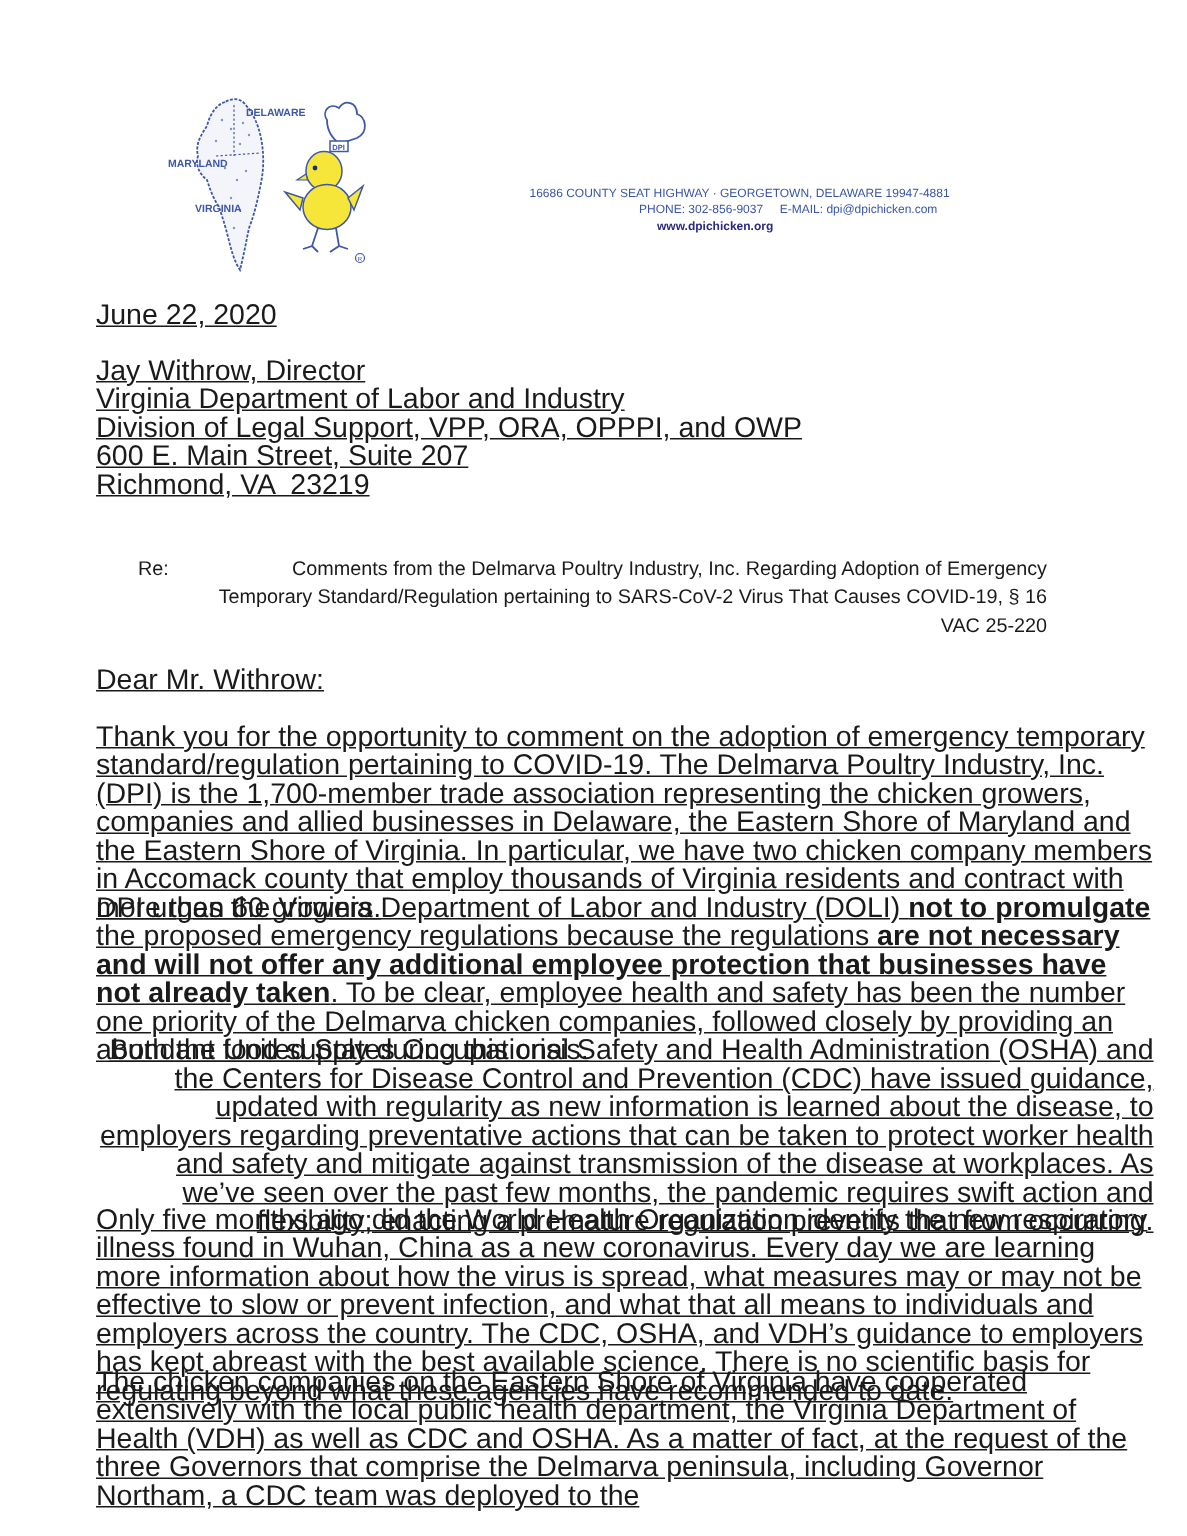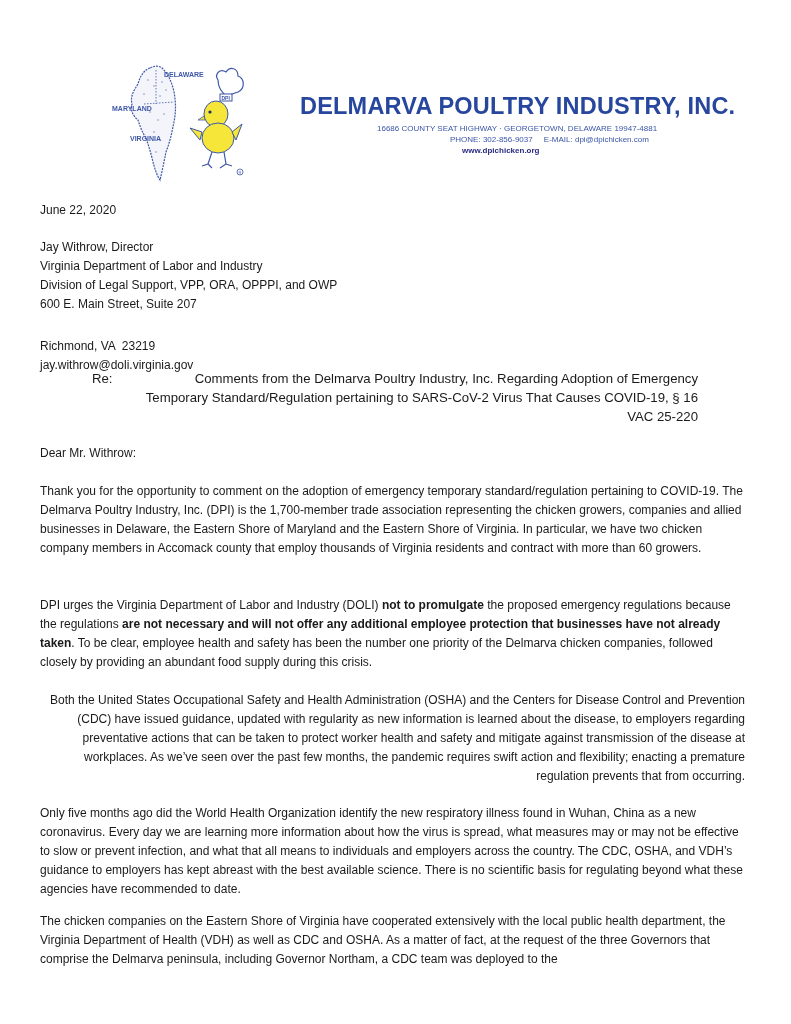--- a/index.html
+++ b/index.html
@@ -3,26 +3,26 @@
   <meta charset="utf-8">
   <style>
     html, body { margin: 0; padding: 0; background: #ffffff; }
     body { width: 791px; height: 1024px; position: relative; overflow: hidden;
            font-family: "Liberation Sans", "DejaVu Sans", sans-serif; color: #1a1a1a; }
     .letterhead { position: absolute; left: 0; top: 0; width: 791px; height: 190px; }
     .logo { position: absolute; left: 100px; top: 40px; width: 150px; height: 145px; }
     .org-name { position: absolute; left: 300px; top: 93px; font-family: "Liberation Sans", sans-serif;
                 font-weight: bold; font-size: 23.5px; color: #27479e; letter-spacing: 0.2px; white-space: nowrap; }
     .org-line { position: absolute; font-family: "Liberation Sans", sans-serif; font-size: 8px;
-                color: #3a55a8; white-space: nowrap; margin-left: 24px; }
+                color: #3a55a8; white-space: nowrap; }
     .org-addr { left: 353px; top: 124px; }
     .org-contact { left: 392px; top: 135px; padding-left: 34px; }
     .org-web { left: 438px; top: 146px; font-weight: bold; color: #2a2a80; }
-    .body-text { position: absolute; left: 40px; width: 705px; font-family: "Liberation Sans", sans-serif;
-                 font-size: 12px; line-height: 19px; color: #1a1a1a; }
+    .body-text { position: absolute; left: 64px; width: 705px; font-family: "Liberation Sans", sans-serif;
+                 font-size: 19px; line-height: 19px; color: #1a1a1a; text-decoration: underline; }
     .date { top: 201px; }
     .address { top: 238px; }
     .address div { white-space: nowrap; }
     .re-block { position: absolute; left: 92px; top: 369px; width: 640px; font-size: 13.2px; line-height: 19px;
                 font-family: "Liberation Sans", sans-serif; }
     .re-label { position: absolute; left: 0; top: 0; }
     .re-text { position: absolute; left: 46px; top: 0; width: 560px; text-align: right; }
     .salutation { top: 444px; }
     .para { text-align: left; }
     .p1 { top: 482px; }
@@ -68,35 +68,33 @@
       <path d="M102 92 L90 88 L100 100 Z" fill="#f6e63a" stroke="#3f57a8" stroke-width="1"></path>
       <path d="M132 92 L142 84 L136 100 Z" fill="#f6e63a" stroke="#3f57a8" stroke-width="1"></path>
       <path d="M104 76 L98 80 L105 80 Z" fill="#f6e63a" stroke="#3f57a8" stroke-width="0.8"></path>
       <circle cx="110" cy="72" r="1.6" fill="#1a2a6a"></circle>
       <path d="M112 112 L108 124 L102 126 M108 124 L112 128" stroke="#3f57a8" stroke-width="1.2" fill="none"></path>
       <path d="M124 112 L126 124 L120 128 M126 124 L132 126" stroke="#3f57a8" stroke-width="1.2" fill="none"></path>
       <circle cx="140" cy="132" r="3" fill="none" stroke="#3f57a8" stroke-width="0.8"></circle>
       <text x="138.5" y="134" font-family="Liberation Sans, sans-serif" font-size="4" fill="#3f57a8">R</text>
     </svg>
   </div>
-  <div class="org-name">DELMARVA POULTRY INDUSTRY, INC.</div>
   <div class="org-line org-addr">16686 COUNTY SEAT HIGHWAY · GEORGETOWN, DELAWARE 19947-4881</div>
   <div class="org-line org-contact" style="white-space: pre;">PHONE: 302-856-9037     E-MAIL: dpi@dpichicken.com</div>
   <div class="org-line org-web">www.dpichicken.org</div>
 </div>
 
 <div class="body-text date">June 22, 2020</div>
 
 <div class="body-text address">
   <div>Jay Withrow, Director</div>
   <div>Virginia Department of Labor and Industry</div>
   <div>Division of Legal Support, VPP, ORA, OPPPI, and OWP</div>
   <div>600 E. Main Street, Suite 207</div>
-  <div style="white-space: pre; margin-top: 23px;">Richmond, VA  23219</div>
-  <div>jay.withrow@doli.virginia.gov</div>
+  <div style="white-space: pre;">Richmond, VA  23219</div>
 </div>
 
 <div class="re-block">
   <span class="re-label">Re:</span>
   <span class="re-text">Comments from the Delmarva Poultry Industry, Inc. Regarding Adoption of Emergency Temporary Standard/Regulation pertaining to SARS-CoV-2 Virus That Causes COVID-19, § 16 VAC 25-220</span>
 </div>
 
 <div class="body-text salutation">Dear Mr. Withrow:</div>
 
 <div class="body-text para p1">Thank you for the opportunity to comment on the adoption of emergency temporary standard/regulation pertaining to COVID-19. The Delmarva Poultry Industry, Inc. (DPI) is the 1,700-member trade association representing the chicken growers, companies and allied businesses in Delaware, the Eastern Shore of Maryland and the Eastern Shore of Virginia. In particular, we have two chicken company members in Accomack county that employ thousands of Virginia residents and contract with more than 60 growers.</div>

